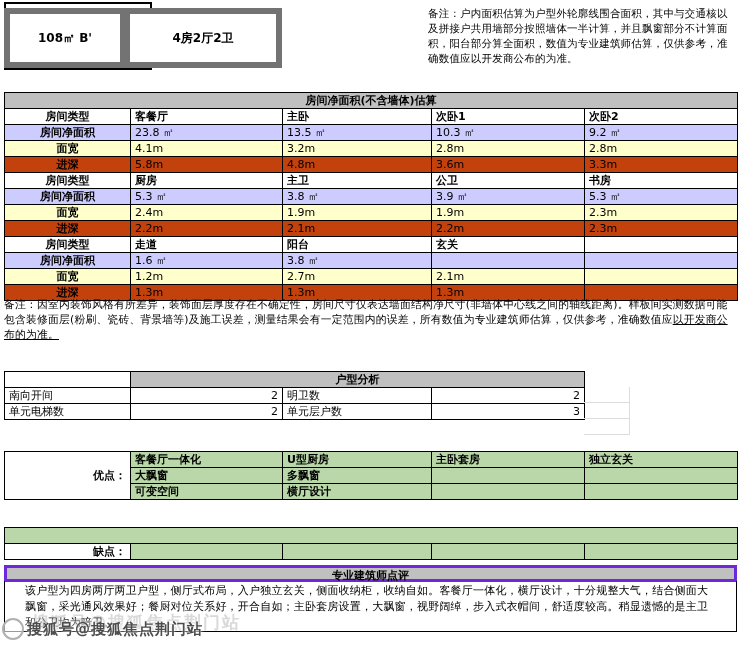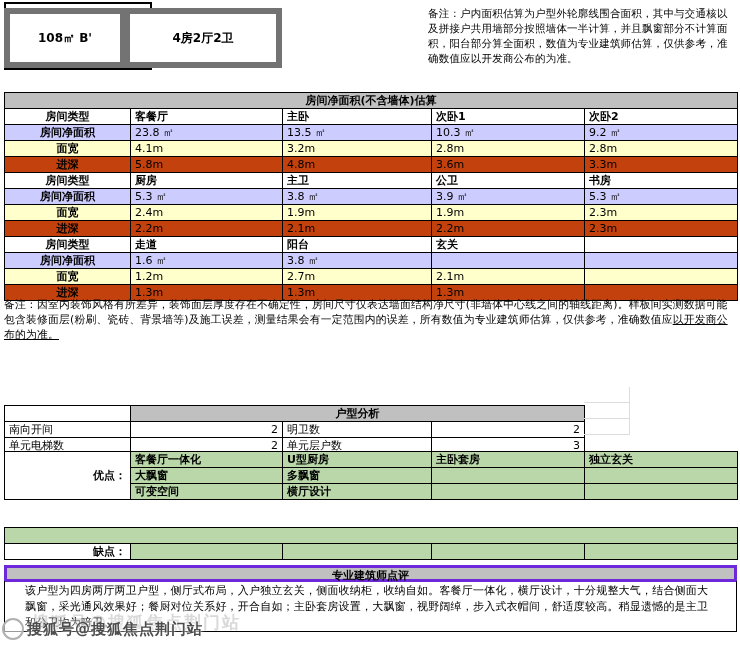--- a/index.html
+++ b/index.html
@@ -166,21 +166,21 @@
       <td>1.3m</td>
       <td></td>
     </tr>
   </tbody>
     </table>
 
   <div class="footnote">
     <span>备注：因室内装饰风格有所差异，装饰面层厚度存在不确定性，房间尺寸仅表达墙面结构净尺寸(非墙体中心线之间的轴线距离)。样板间实测数据可能包含装修面层(粉刷、瓷砖、背景墙等)及施工误差，测量结果会有一定范围内的误差，所有数值为专业建筑师估算，仅供参考，准确数值应</span><span class="u">以开发商公布的为准。</span>
   </div>
 
-  <table class="grid abs" style="top:371px;left:4px;margin-top:34px;">
+  <table class="grid abs" style="top:371px;left:4px;">
     <colgroup>
         <col style="width:126px">
         <col style="width:152px">
         <col style="width:149px">
         <col style="width:153px">
       </colgroup>
     <tbody>
         <tr>
       <td class="noborder"></td>
       <td colspan="3" class="gray">户型分析</td>

